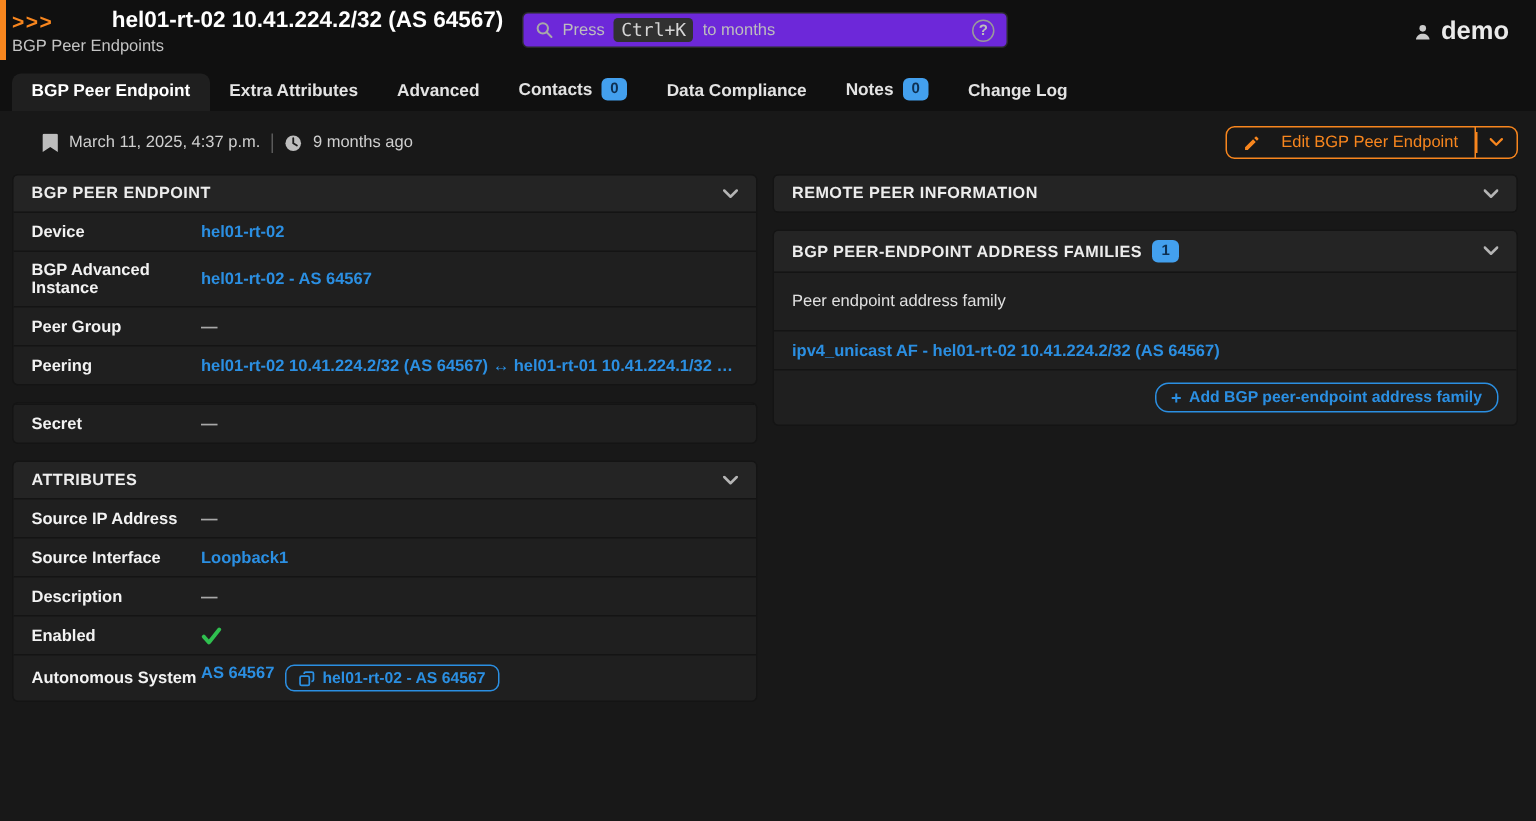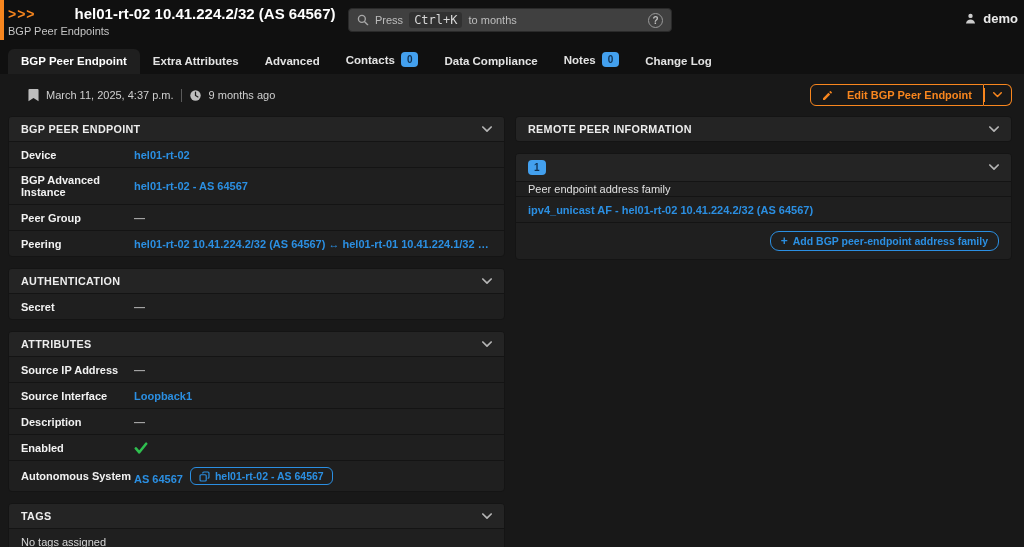--- a/index.html
+++ b/index.html
@@ -12,84 +12,84 @@
   
   .topbar { position:relative; height:46px; background:#101010; }
   .accent-bar { position:absolute; left:0; top:0; width:4px; height:40px; background:#f8861e; }
   .title-block { position:absolute; left:8px; top:5px; }
   .title-row { display:flex; align-items:center; gap:6px; }
   .chevrons { color:#f8861e; font-weight:700; font-size:14px; letter-spacing:1px; }
   .page-title { margin:0; font-size:15px; font-weight:700; color:#ffffff; white-space:nowrap;padding-left:33px; }
   .breadcrumb { margin-top:3px; font-size:11px; color:#c4c4c4; }
   .searchbox {
     position:absolute; left:348px; top:8px; width:324px; height:24px;
-    background:#404040; border:1px solid #2a2a2a; border-radius:4px;
+    background:#6d28d9; border:1px solid #2a2a2a; border-radius:4px;
     display:flex; align-items:center; gap:6px; padding:0 8px;
     color:#bdbdbd; font-size:11px; cursor:text;
   }
   .searchbox kbd {
     background:#313131; border-radius:3px; padding:1px 5px;
     font-family:"DejaVu Sans Mono", monospace; font-size:12px; color:#d6d6d6;
   }
   .help-circle {
     margin-left:auto; width:15px; height:15px; border:1.2px solid #9a9a9a; border-radius:50%;
     display:flex; align-items:center; justify-content:center;
     font-size:10px; font-weight:700; color:#bdbdbd; cursor:pointer;
   }
-  .user { position:absolute; right:6px; top:11px; display:flex; align-items:center; gap:6px;
-    color:#eaeaea; font-weight:700; font-size:13px; cursor:pointer; }
+  .user { position:absolute; right:18px; top:11px; display:flex; align-items:center; gap:6px;
+    color:#eaeaea; font-weight:700; font-size:17px; cursor:pointer; }
   
   .tabs { background:#101010; display:flex; align-items:flex-end; padding:0 0 0 8px; height:28px; }
   .tab { display:flex; align-items:center; gap:6px; padding:6px 13px 7px;
     font-size:11.5px; font-weight:600; color:#e3e3e3; border-radius:6px 6px 0 0;
     white-space:nowrap; cursor:pointer; }
   .tab.active { background:#1f1f1f; color:#ffffff; font-weight:700; }
   .badge {
     background:#43a0ee; color:#0e3052; border-radius:4px; padding:1px 6px;
     font-size:10px; font-weight:700; line-height:13px;
   }
   
   .content { background:#181818; height:473px; padding:8px 12px 0 8px; }
   .meta-row { display:flex; justify-content:space-between; align-items:center; margin:2px 0 10px; }
   .meta-left { display:flex; align-items:center; gap:7px; color:#cfcfcf; font-size:11px;padding-left:20px; }
   .meta-sep { width:1px; height:13px; background:#5a5a5a; }
   .edit-split { display:flex; }
   .edit-main, .edit-caret {
     background:transparent; border:1px solid #f8861e; color:#f8861e;
-    font-family:"Liberation Sans", sans-serif; font-weight:700; font-size:11px;
+    font-family:"Liberation Sans", sans-serif; font-weight:400; font-size:11px;
     display:flex; align-items:center; gap:14px; cursor:pointer;
   }
   .edit-main { padding:4px 11px; border-radius:6px 0 0 6px; }
   .edit-caret { padding:4px 9px; border-left:none; border-radius:0 6px 6px 0; position:relative; }
   .edit-caret::before { content:""; position:absolute; left:0; top:3px; bottom:3px; width:1px; background:#f8861e; }
   .columns { display:flex; gap:10px; align-items:flex-start; }
   .col { flex:1; min-width:0; }
   
   .panel { background:#1f1f1f; border:1px solid #141414; border-radius:4px;
     margin-bottom:11px; overflow:hidden; }
   .panel-header { display:flex; justify-content:space-between; align-items:center;
     padding:6px 12px; background:#242424; cursor:pointer; }
   .panel-title { font-weight:700; font-size:10.8px; letter-spacing:.3px; color:#ededed;
     display:flex; align-items:center; gap:7px; }
   .kv-row { display:flex; align-items:center; border-top:1px solid #141414;
     padding:6px 12px; font-size:11px; min-height:26px; }
   .kv-label { width:113px; flex:none; font-weight:700; color:#f2f2f2; }
-  .kv-value { color:#bdbdbd; display:flex; align-items:flex-end; gap:7px; min-width:0; }
+  .kv-value { color:#bdbdbd; display:flex; align-items:flex-start; gap:7px; min-width:0; }
   a.link { color:#2b8fe2; text-decoration:none; font-weight:600; white-space:nowrap;
     overflow:hidden; text-overflow:ellipsis; }
   .dash { color:#a8a8a8; font-weight:700; }
   .as-badge { display:inline-flex; align-items:center; gap:5px;
     border:1px solid #2b8fe2; border-radius:6px; padding:2px 8px;
     color:#2b8fe2; font-weight:700; font-size:10.5px; cursor:pointer; }
   .panel-footer { border-top:1px solid #141414; padding:8px 12px; display:flex; justify-content:flex-end; }
   .add-btn { display:inline-flex; align-items:center; gap:5px; background:transparent;
     border:1px solid #2b8fe2; color:#2b8fe2; border-radius:9px; padding:3px 10px;
     font-family:"Liberation Sans", sans-serif; font-weight:700; font-size:10.5px; cursor:pointer; }
   .plus { font-size:12px; font-weight:700; line-height:10px; }
-  .af-colheader { border-top:1px solid #141414; padding:1px 12px; font-size:11px; color:#e0e0e0; }
+  .af-colheader { border-top:1px solid #141414; padding:13px 12px; font-size:11px; color:#e0e0e0; }
   .icon { flex:none; display:inline-flex; }
 </style>
 </head>
 <body>
 
 <header class="topbar">
   <div class="accent-bar"></div>
   <div class="title-block">
     <div class="title-row">
       <span class="chevrons">&gt;&gt;&gt;</span>
@@ -219,28 +219,20 @@
         </div>
         <div class="kv-row">
           <div class="kv-label">Peering</div>
           <div class="kv-value">
               <a class="link" href="#">hel01-rt-02 10.41.224.2/32 (AS 64567) ↔ hel01-rt-01 10.41.224.1/32 (AS 64567)</a>
             </div>
         </div>
       </section>
 
       <section class="panel">
-        <div class="panel-header">
-          <span class="panel-title">AUTHENTICATION</span>
-          <span class="icon">
-              <svg width="10" height="7" viewBox="0 0 12 8">
-                <path d="M1 1l5 5 5-5" stroke="#b5b5b5" stroke-width="2" fill="none" stroke-linecap="round" stroke-linejoin="round"></path>
-              </svg>
-            </span>
-        </div>
         <div class="kv-row">
           <div class="kv-label">Secret</div>
           <div class="kv-value">
               <span class="dash">—</span>
             </div>
         </div>
       </section>
 
       <section class="panel">
         <div class="panel-header">
@@ -289,52 +281,40 @@
                     <rect x="1.5" y="5.5" width="9" height="9" rx="1.5"></rect>
                     <path d="M5.5 3.5V3a1.5 1.5 0 0 1 1.5-1.5h6A1.5 1.5 0 0 1 14.5 3v6a1.5 1.5 0 0 1-1.5 1.5h-.5"></path>
                   </svg>
               </span>
               <span>hel01-rt-02 - AS 64567</span>
             </span>
           </div>
         </div>
       </section>
 
-      <section class="panel">
-        <div class="panel-header">
-          <span class="panel-title">TAGS</span>
-          <span class="icon">
-              <svg width="10" height="7" viewBox="0 0 12 8">
-                <path d="M1 1l5 5 5-5" stroke="#b5b5b5" stroke-width="2" fill="none" stroke-linecap="round" stroke-linejoin="round"></path>
-              </svg>
-            </span>
-        </div>
-        <div class="kv-row">
-          <span style="color:#d6d6d6;">No tags assigned</span>
-        </div>
-      </section>
 
     </div>
 
     <div class="col">
 
       <section class="panel">
         <div class="panel-header">
           <span class="panel-title">REMOTE PEER INFORMATION</span>
           <span class="icon">
               <svg width="10" height="7" viewBox="0 0 12 8">
                 <path d="M1 1l5 5 5-5" stroke="#b5b5b5" stroke-width="2" fill="none" stroke-linecap="round" stroke-linejoin="round"></path>
               </svg>
             </span>
         </div>
       </section>
 
       <section class="panel">
         <div class="panel-header">
           <span class="panel-title">
+            <span>BGP PEER-ENDPOINT ADDRESS FAMILIES</span>
             <span class="badge">1</span>
           </span>
           <span class="icon">
               <svg width="10" height="7" viewBox="0 0 12 8">
                 <path d="M1 1l5 5 5-5" stroke="#b5b5b5" stroke-width="2" fill="none" stroke-linecap="round" stroke-linejoin="round"></path>
               </svg>
             </span>
         </div>
         <div class="af-colheader">Peer endpoint address family</div>
         <div class="kv-row">

